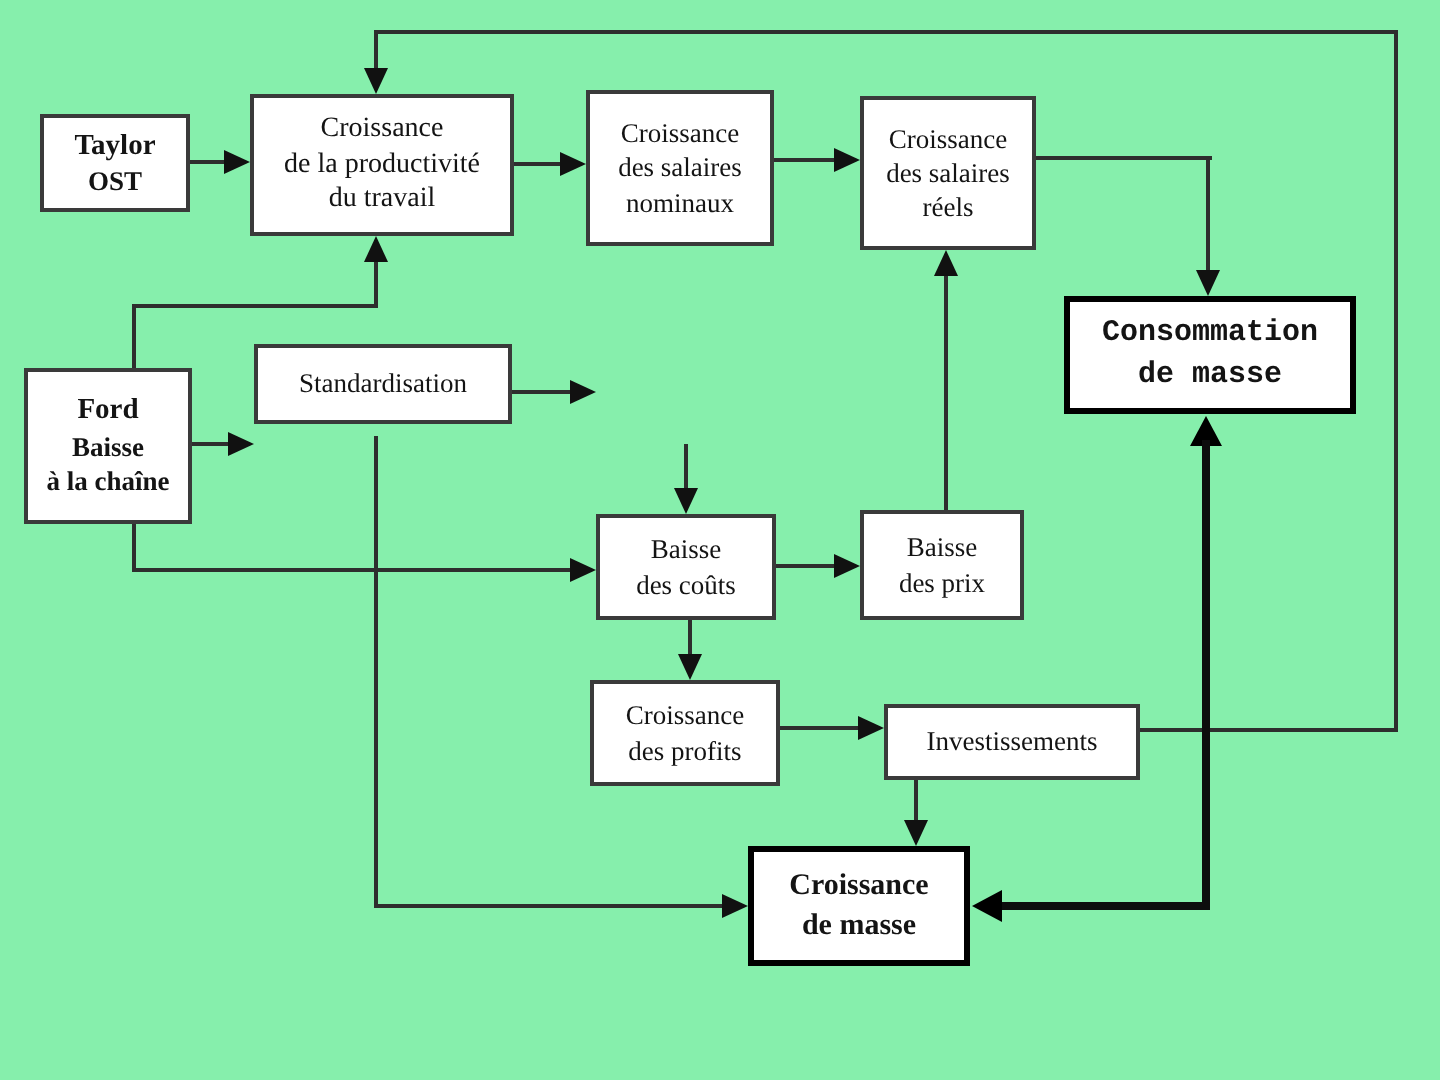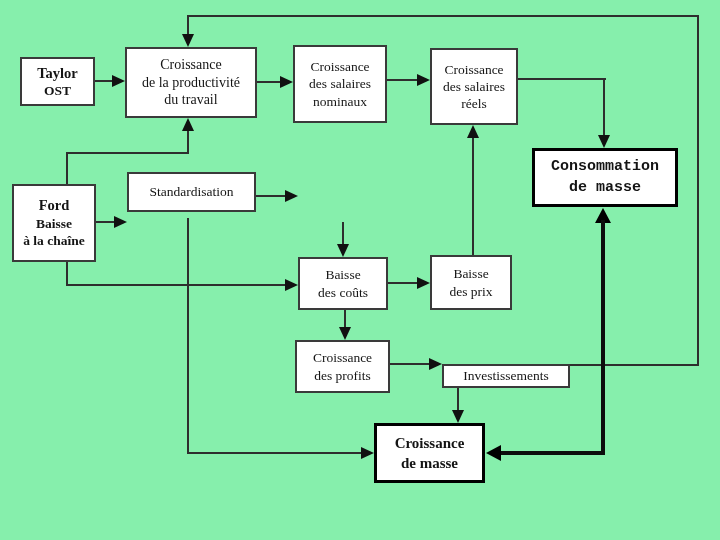--- a/index.html
+++ b/index.html
@@ -62,21 +62,21 @@
 
   <div class="box" style="left:298px; top:257px; width:90px; height:53px;">Baisse
 des coûts</div>
 
   <div class="box" style="left:430px; top:255px; width:82px; height:55px;">Baisse
 des prix</div>
 
   <div class="box" style="left:295px; top:340px; width:95px; height:53px;">Croissance
 des profits</div>
 
-  <div class="box" style="left:442px; top:364px; width:128px; height:24px;text-align:right;">Investissements</div>
+  <div class="box" style="left:442px; top:352px; width:128px; height:38px;text-align:right;">Investissements</div>
 
   <div class="box em" style="left:374px; top:423px; width:111px; height:60px;">Croissance
 de masse</div>
 
   <div class="ln" style="left:95px; top:80px; width:20px; height:2px;"></div>
   <div class="ar r" style="left:112px; top:75px;"></div>
 
   <div class="ln" style="left:257px; top:81px; width:26px; height:2px;"></div>
   <div class="ar r" style="left:280px; top:76px;"></div>
 

